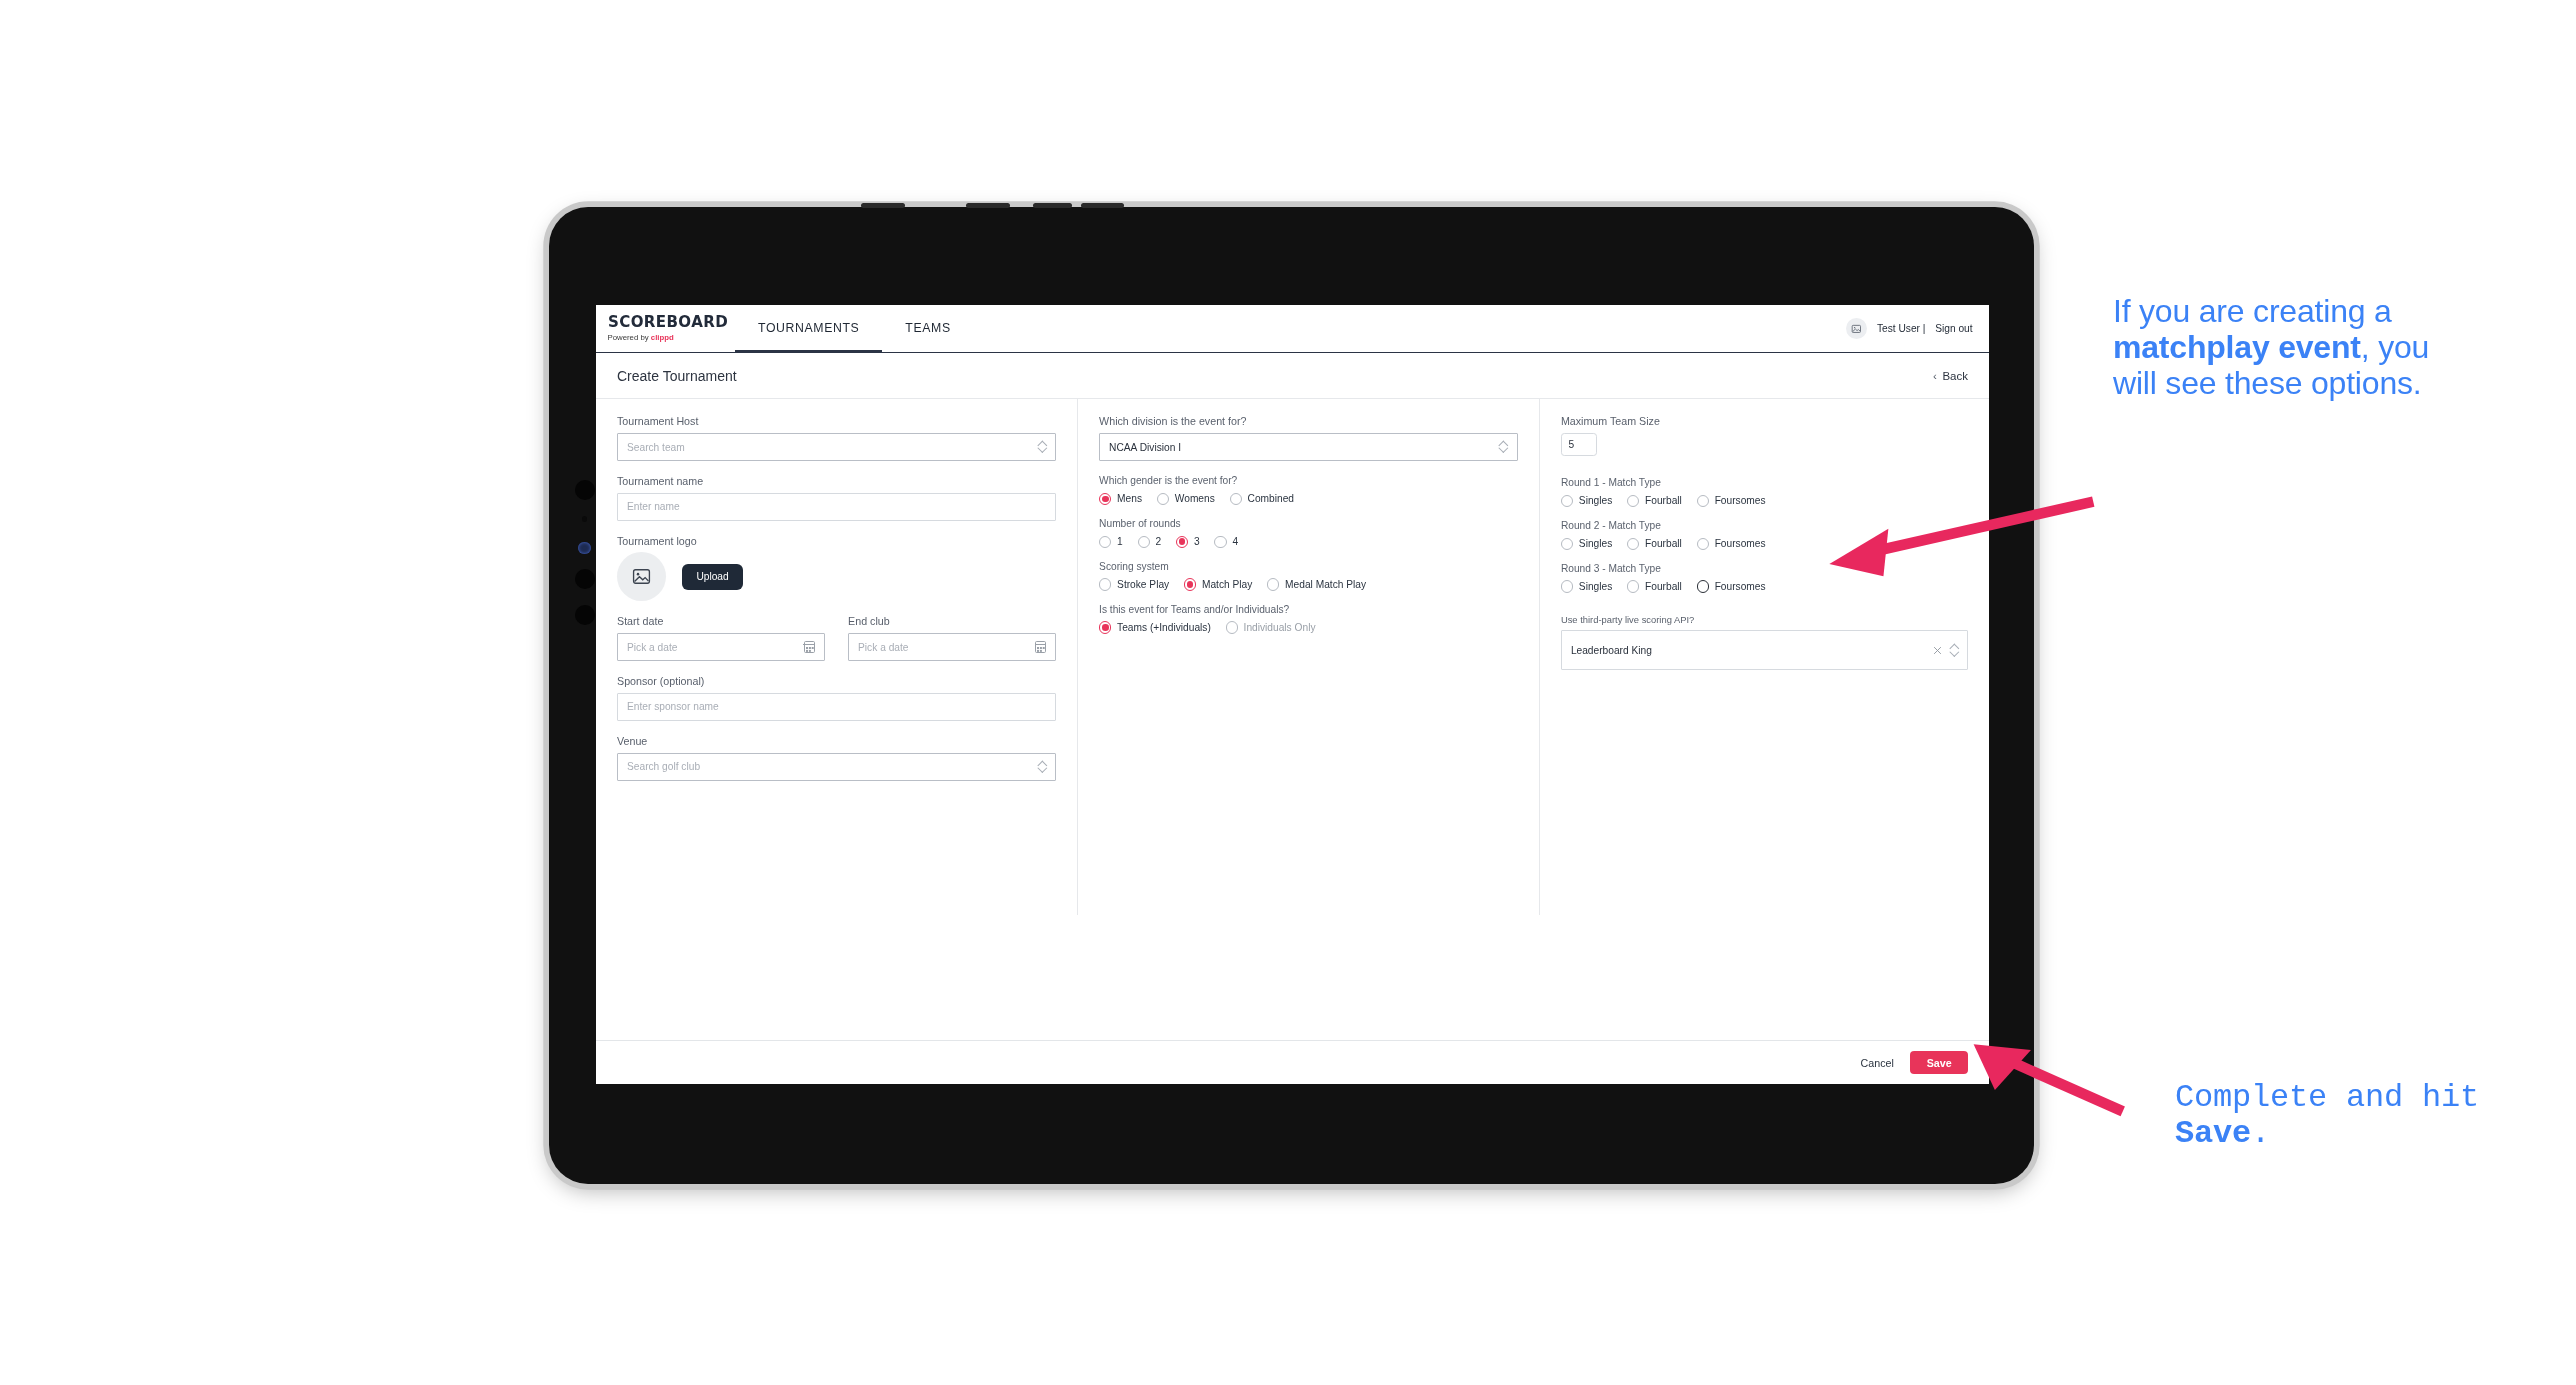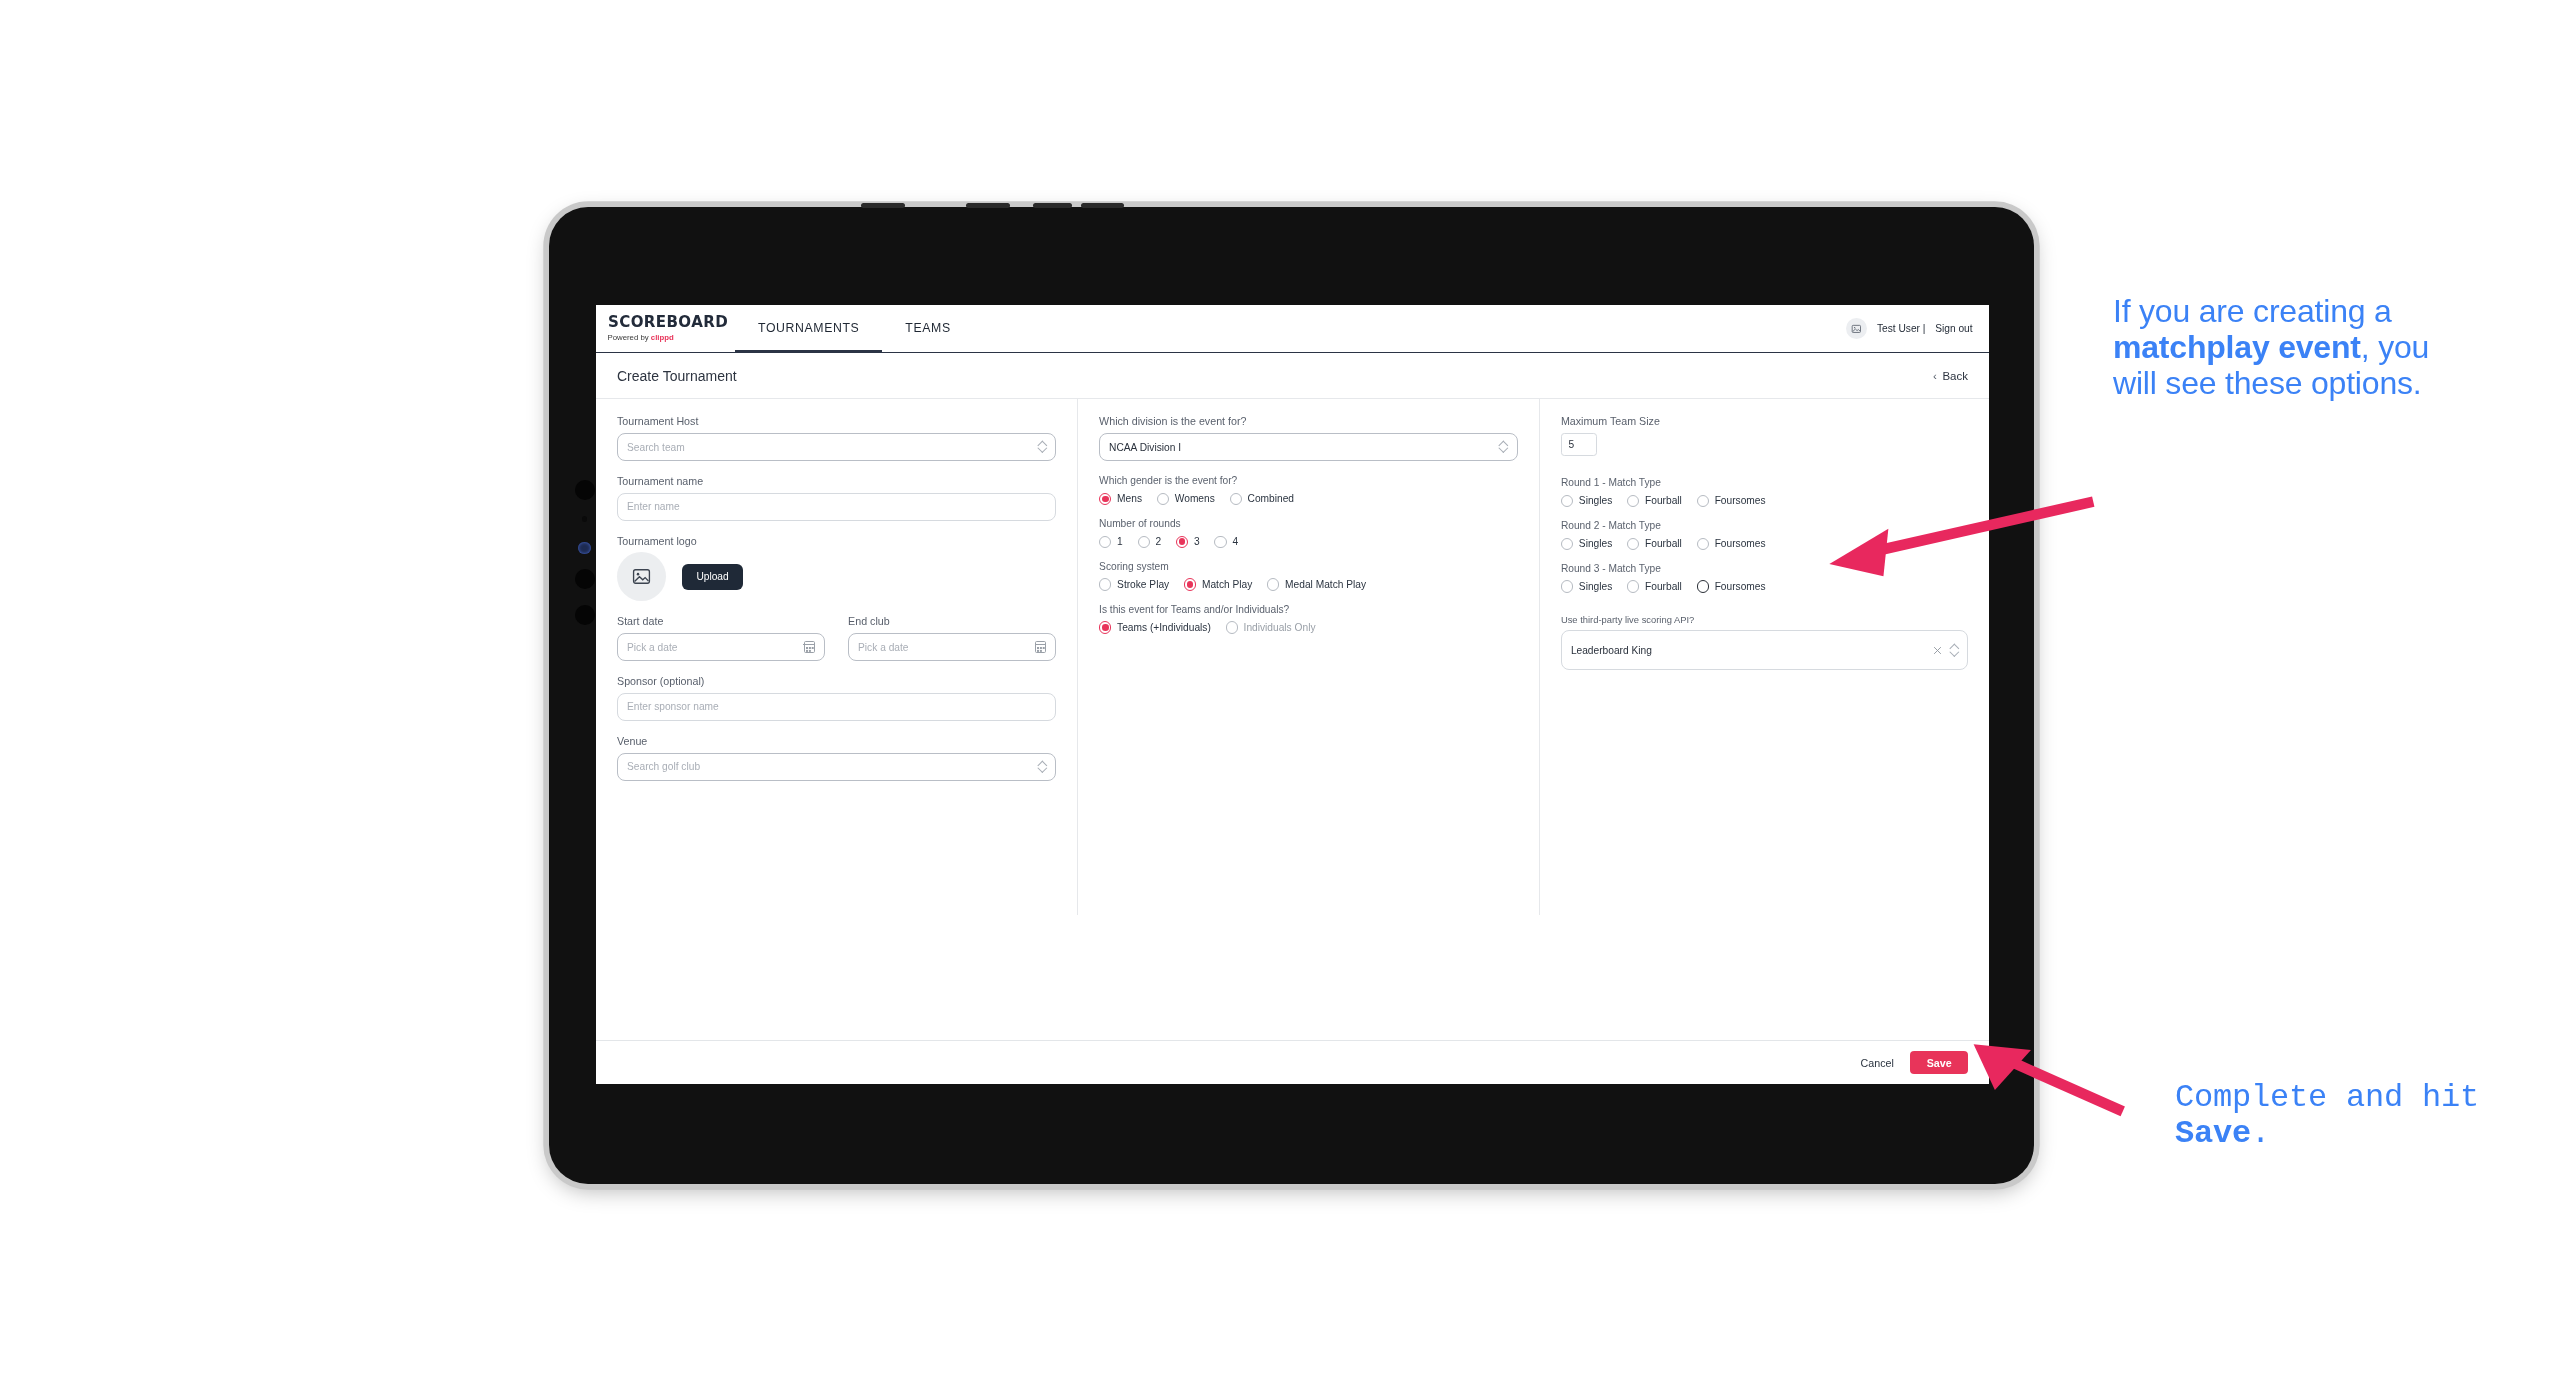--- a/index.html
+++ b/index.html
@@ -100,21 +100,21 @@
   .col { padding: 16.4px 21px 0 21px; }
   .col-1 { width: 496px; border-right: 0.8px solid #e6e8eb; }
   .col-2 { width: 475px; border-right: 0.8px solid #e6e8eb; }
   .col-3 { width: 462px; }
 
   .flabel { font-size: 10.7px; color: #585f6b; margin-bottom: 5.7px; }
   .flabel.sm { font-size: 9.4px; }
   .fgroup { margin-bottom: 14px; }
 
   .input {
-    width: 100%; height: 28px; border: 0.8px solid #b9bec6; border-radius: 8px;
+    width: 100%; height: 28px; border: 0.8px solid #b9bec6; border-radius: 1px;
     background: #fff; display:flex; align-items:center; padding: 0 9px;
     font-size: 10.2px; color: #2d3440; position: relative;
   }
   .input.light { border-color: #d6dadf; }
   .input .ph { color: #a9aeb6; }
   .input .val { color: #2a313c; }
   .input .trail { margin-left:auto; display:flex; align-items:center; gap:7.4px; color:#9aa0a8; }
 
   .chev-updown { display:inline-block; width:8.2px; height:11.5px; position:relative; }
   .chev-updown::before, .chev-updown::after {

